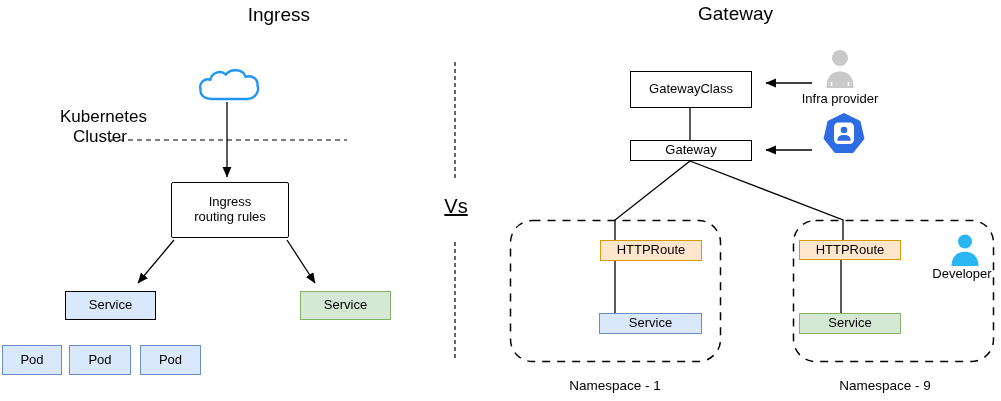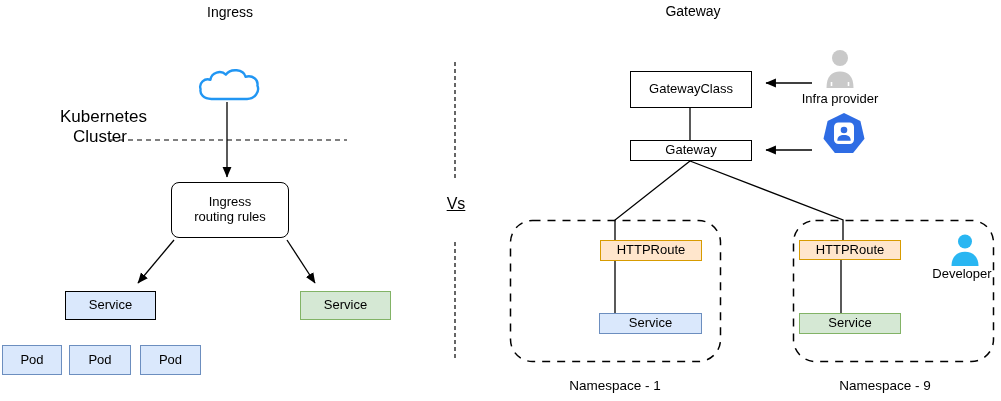--- a/index.html
+++ b/index.html
@@ -6,30 +6,30 @@
   .stage{
     position:relative;width:1001px;height:401px;background:#fff;overflow:hidden;
     font-family:"Liberation Sans", sans-serif;color:#000;
   }
   svg.overlay{position:absolute;left:0;top:0;width:1001px;height:401px;z-index:0;}
   .node{
     position:absolute;display:flex;align-items:center;justify-content:center;
     text-align:center;font-size:13px;line-height:1.15;z-index:2;box-sizing:border-box;
     background:#fff;border:1px solid #000;
   }
-  .rounded{border-radius:8px;}
+  .rounded{border-radius:2px;}
   .blue-box{background:var(--box-blue-fill);border:1px solid var(--box-blue-border);}
   .blue-box-dark{background:var(--box-blue-fill);border:1px solid #000;}
   .green-box{background:var(--box-green-fill);border:1px solid var(--box-green-border);}
   .orange-box{background:var(--box-orange-fill);border:1px solid var(--box-orange-border);}
   .label{
     position:absolute;text-align:center;font-size:13px;line-height:1.18;z-index:2;
   }
-  .title{font-size:14px;}
-  .vs{font-size:16px;text-decoration:underline;}
+  .title{font-size:19px;text-align:right;}
+  .vs{font-size:20px;text-decoration:underline;}
   .icon{position:absolute;z-index:2;}
 </style>
 </head>
 <body>
 
 <div class="stage">
 
   <svg class="overlay">
     <defs>
       <marker id="arr" viewBox="0 0 10 10" refX="8.5" refY="5" markerWidth="9" markerHeight="9" orient="auto-start-reverse">

